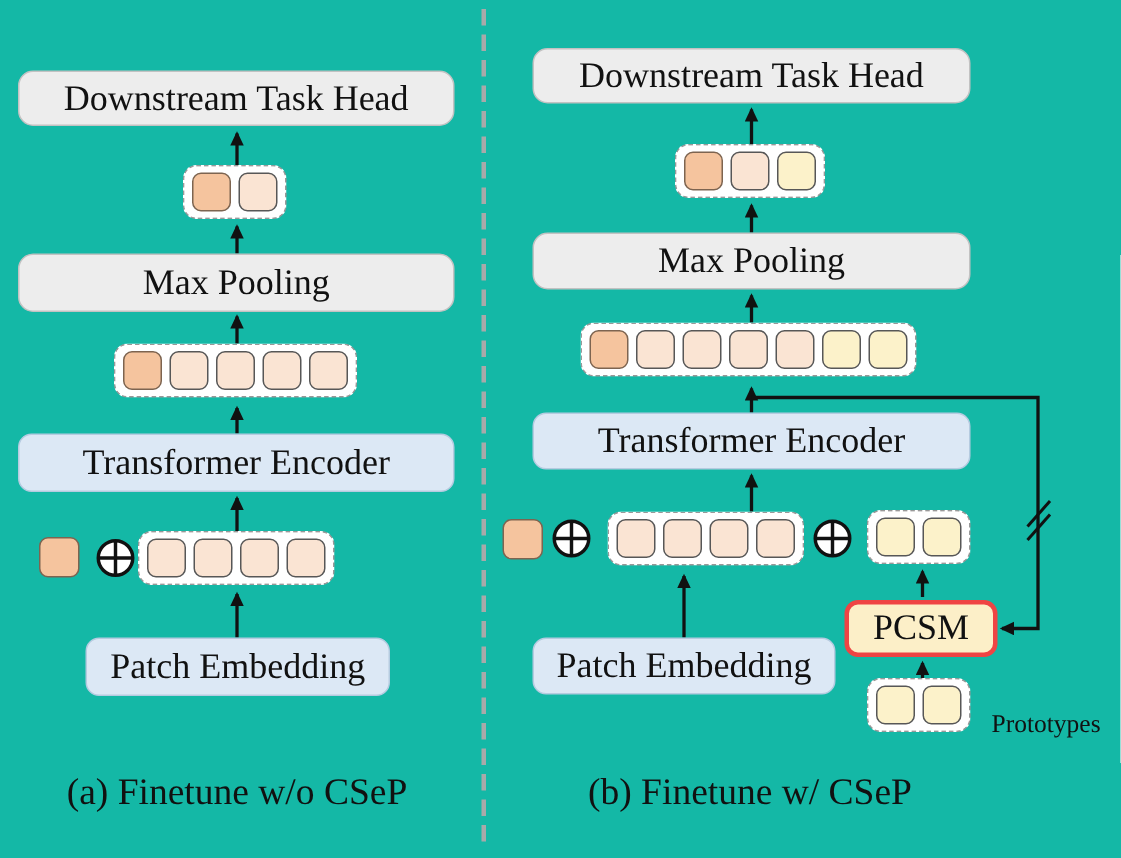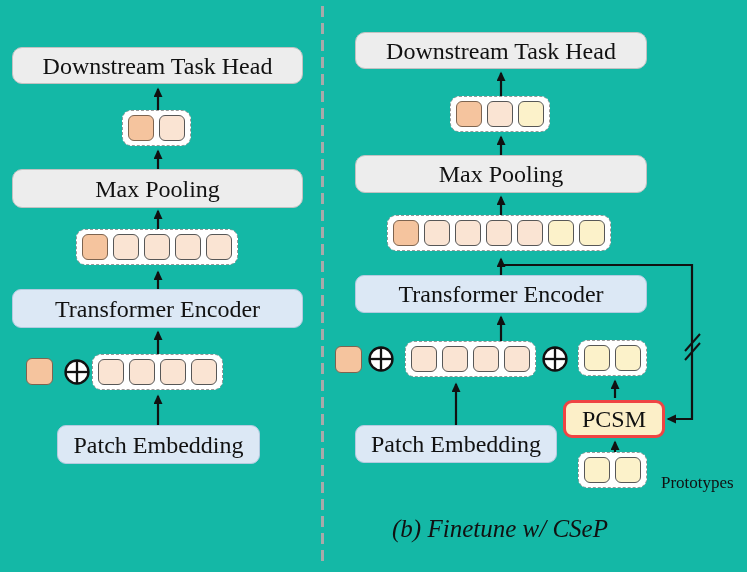--- a/index.html
+++ b/index.html
@@ -116,20 +116,21 @@
 
   <div class="tokgroup" style="left:92px; top:354px;">
       <div class="token" style="background: rgb(250, 228, 211);"></div>
       <div class="token" style="background: rgb(250, 228, 211);"></div>
       <div class="token" style="background: rgb(250, 228, 211);"></div>
       <div class="token" style="background: rgb(250, 228, 211);"></div>
     </div>
 
   <div class="box blue" style="left:57px; top:425px; width:203px; height:39px;">Patch Embedding</div>
 
+  <div class="caption" style="left:10px; top:515px; width:296px;">(a) Finetune w/o CSeP</div>
 
   <div class="box gray" style="left:355px; top:32px; width:292px; height:37px;">Downstream Task Head</div>
 
   <div class="tokgroup" style="left:450px; top:96px;">
       <div class="token" style="background: rgb(245, 196, 158); border-color: rgb(125, 100, 80);"></div>
       <div class="token" style="background: rgb(250, 228, 211);"></div>
       <div class="token" style="background: rgb(252, 242, 202);"></div>
     </div>
 
   <div class="box gray" style="left:355px; top:155px; width:292px; height:38px;">Max Pooling</div>
@@ -166,15 +167,15 @@
 
   <div class="box blue" style="left:355px; top:425px; width:202px; height:38px;">Patch Embedding</div>
 
   <div class="tokgroup" style="left:578px; top:452px;">
       <div class="token" style="background: rgb(252, 242, 202);"></div>
       <div class="token" style="background: rgb(252, 242, 202);"></div>
     </div>
 
   <div class="small-label" style="left:661px; top:460px;margin-top:13px;">Prototypes</div>
 
-  <div class="caption" style="left:350px; top:515px; width:300px;font-style:italic;">(b) Finetune w/ CSeP</div>
+  <div class="caption" style="left:350px; top:515px; width:300px;">(b) Finetune w/ CSeP</div>
 
 </div>
 
 </body></html>

